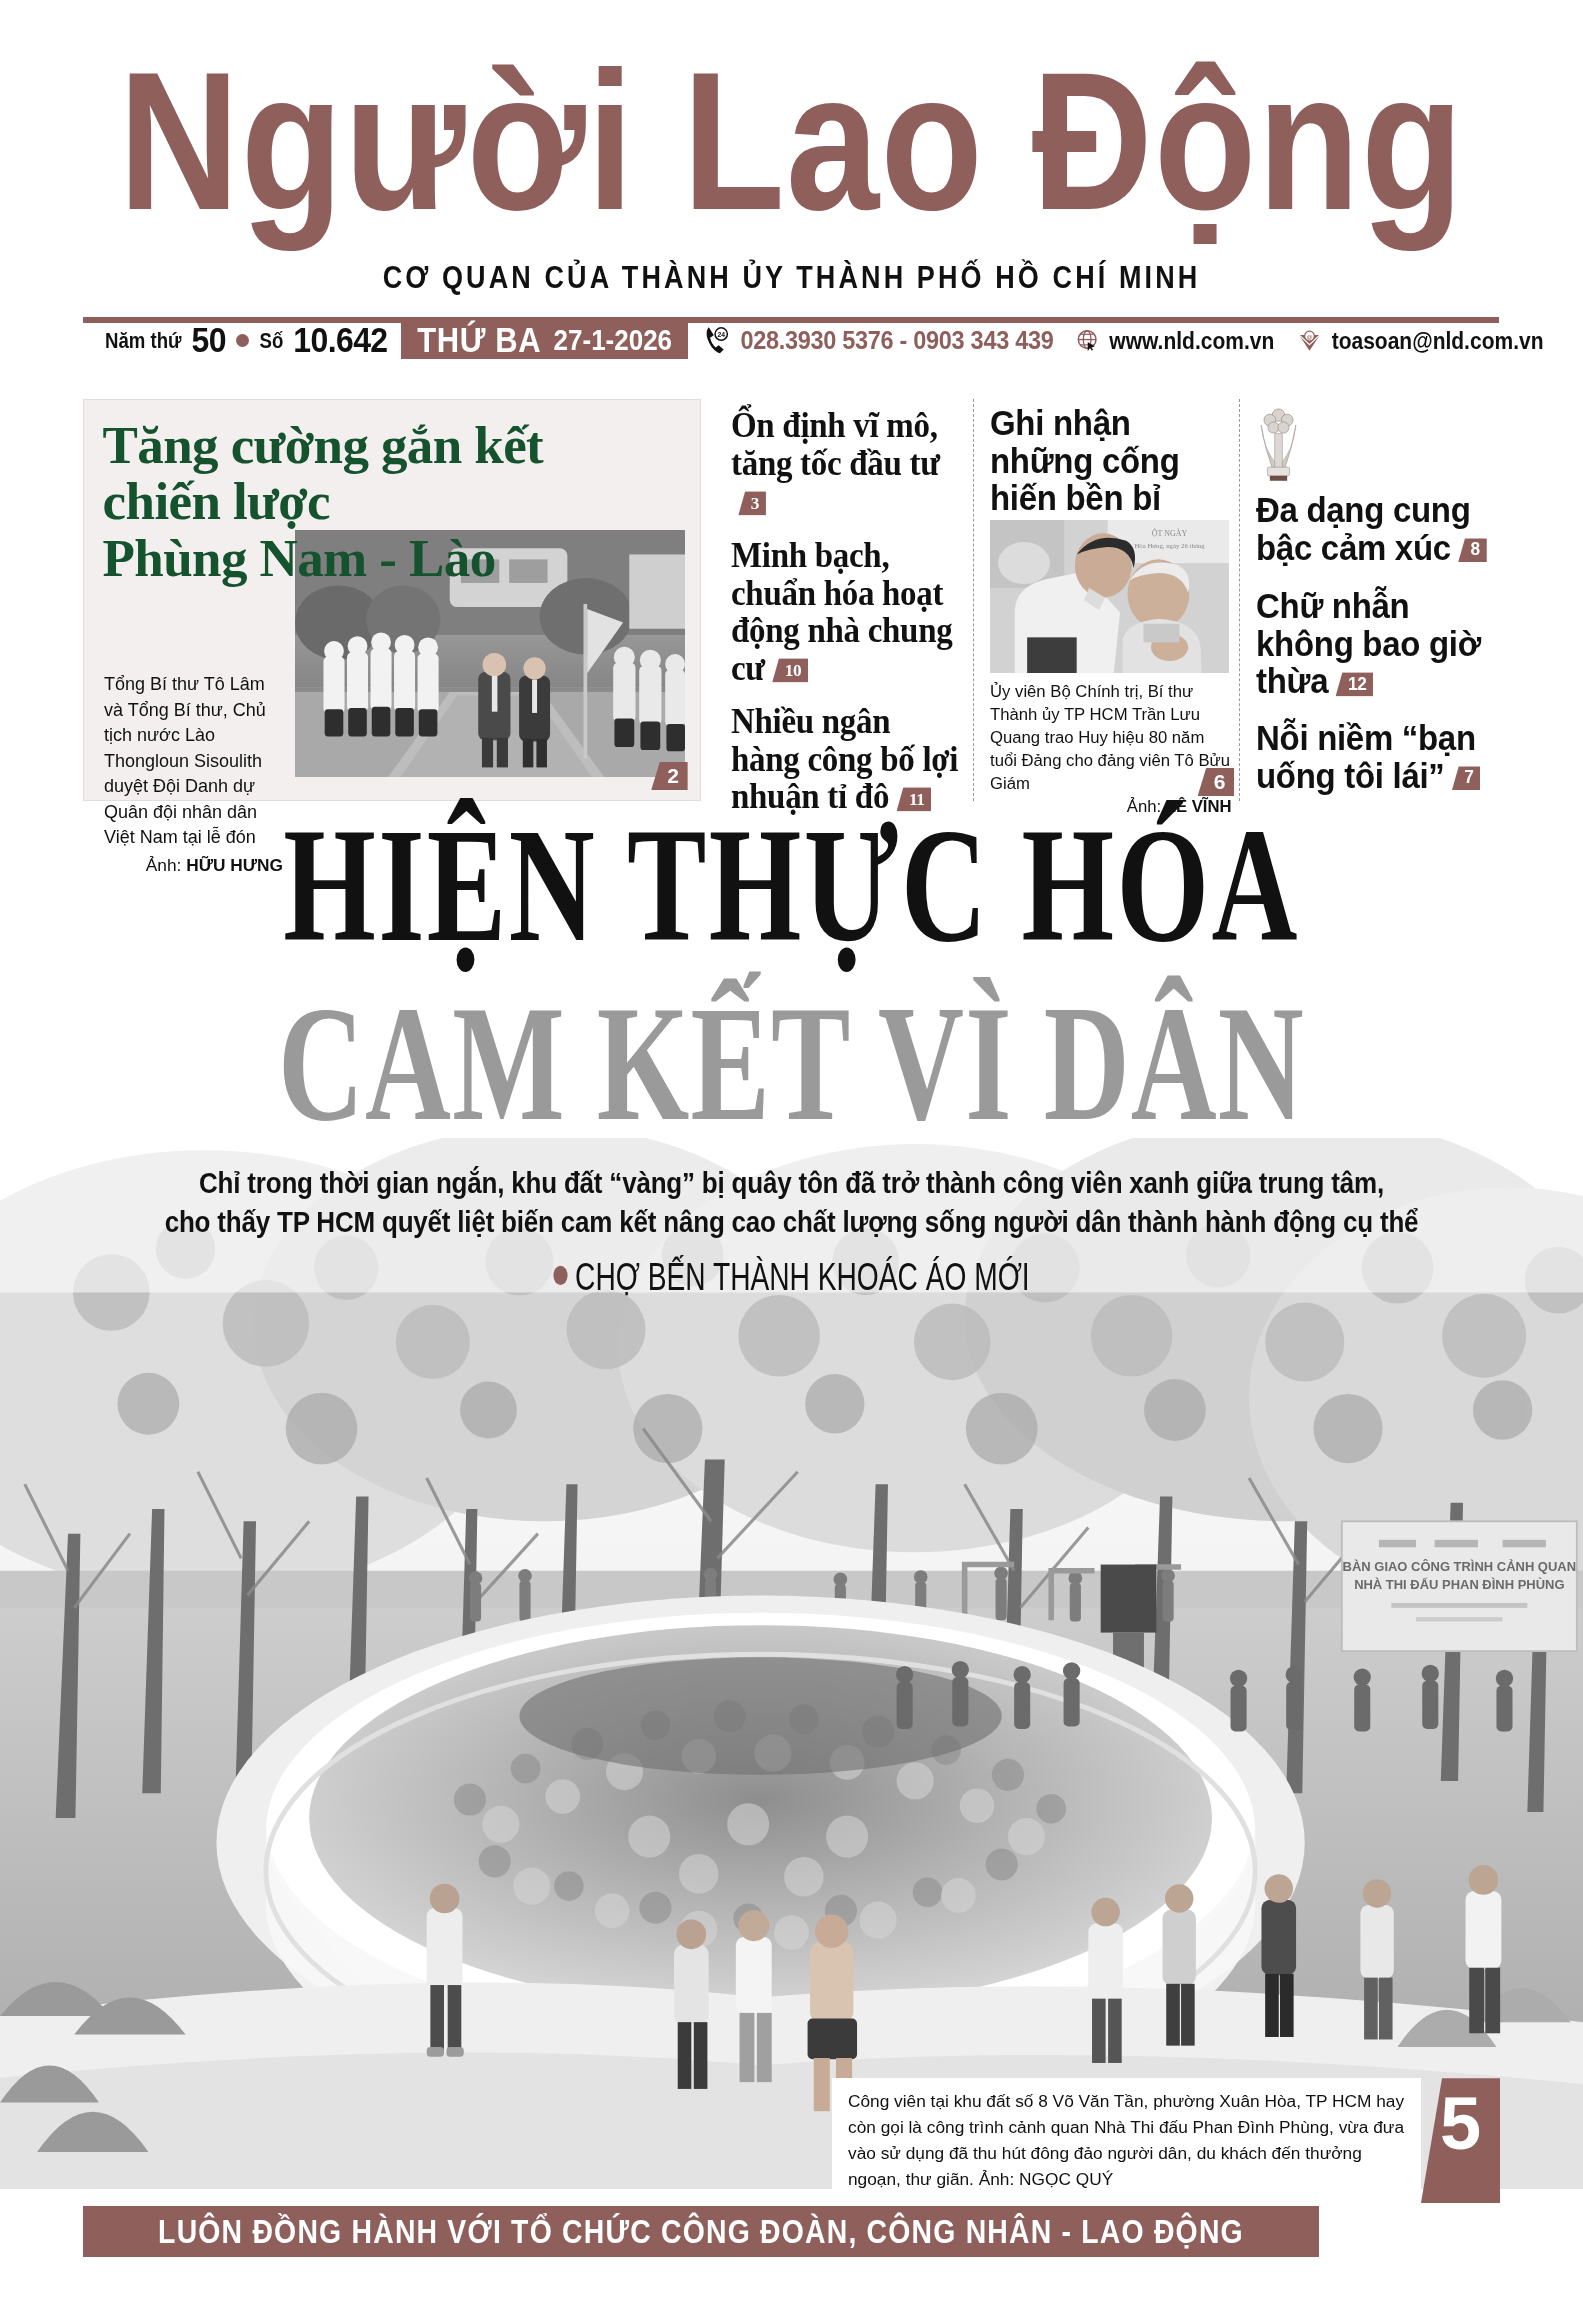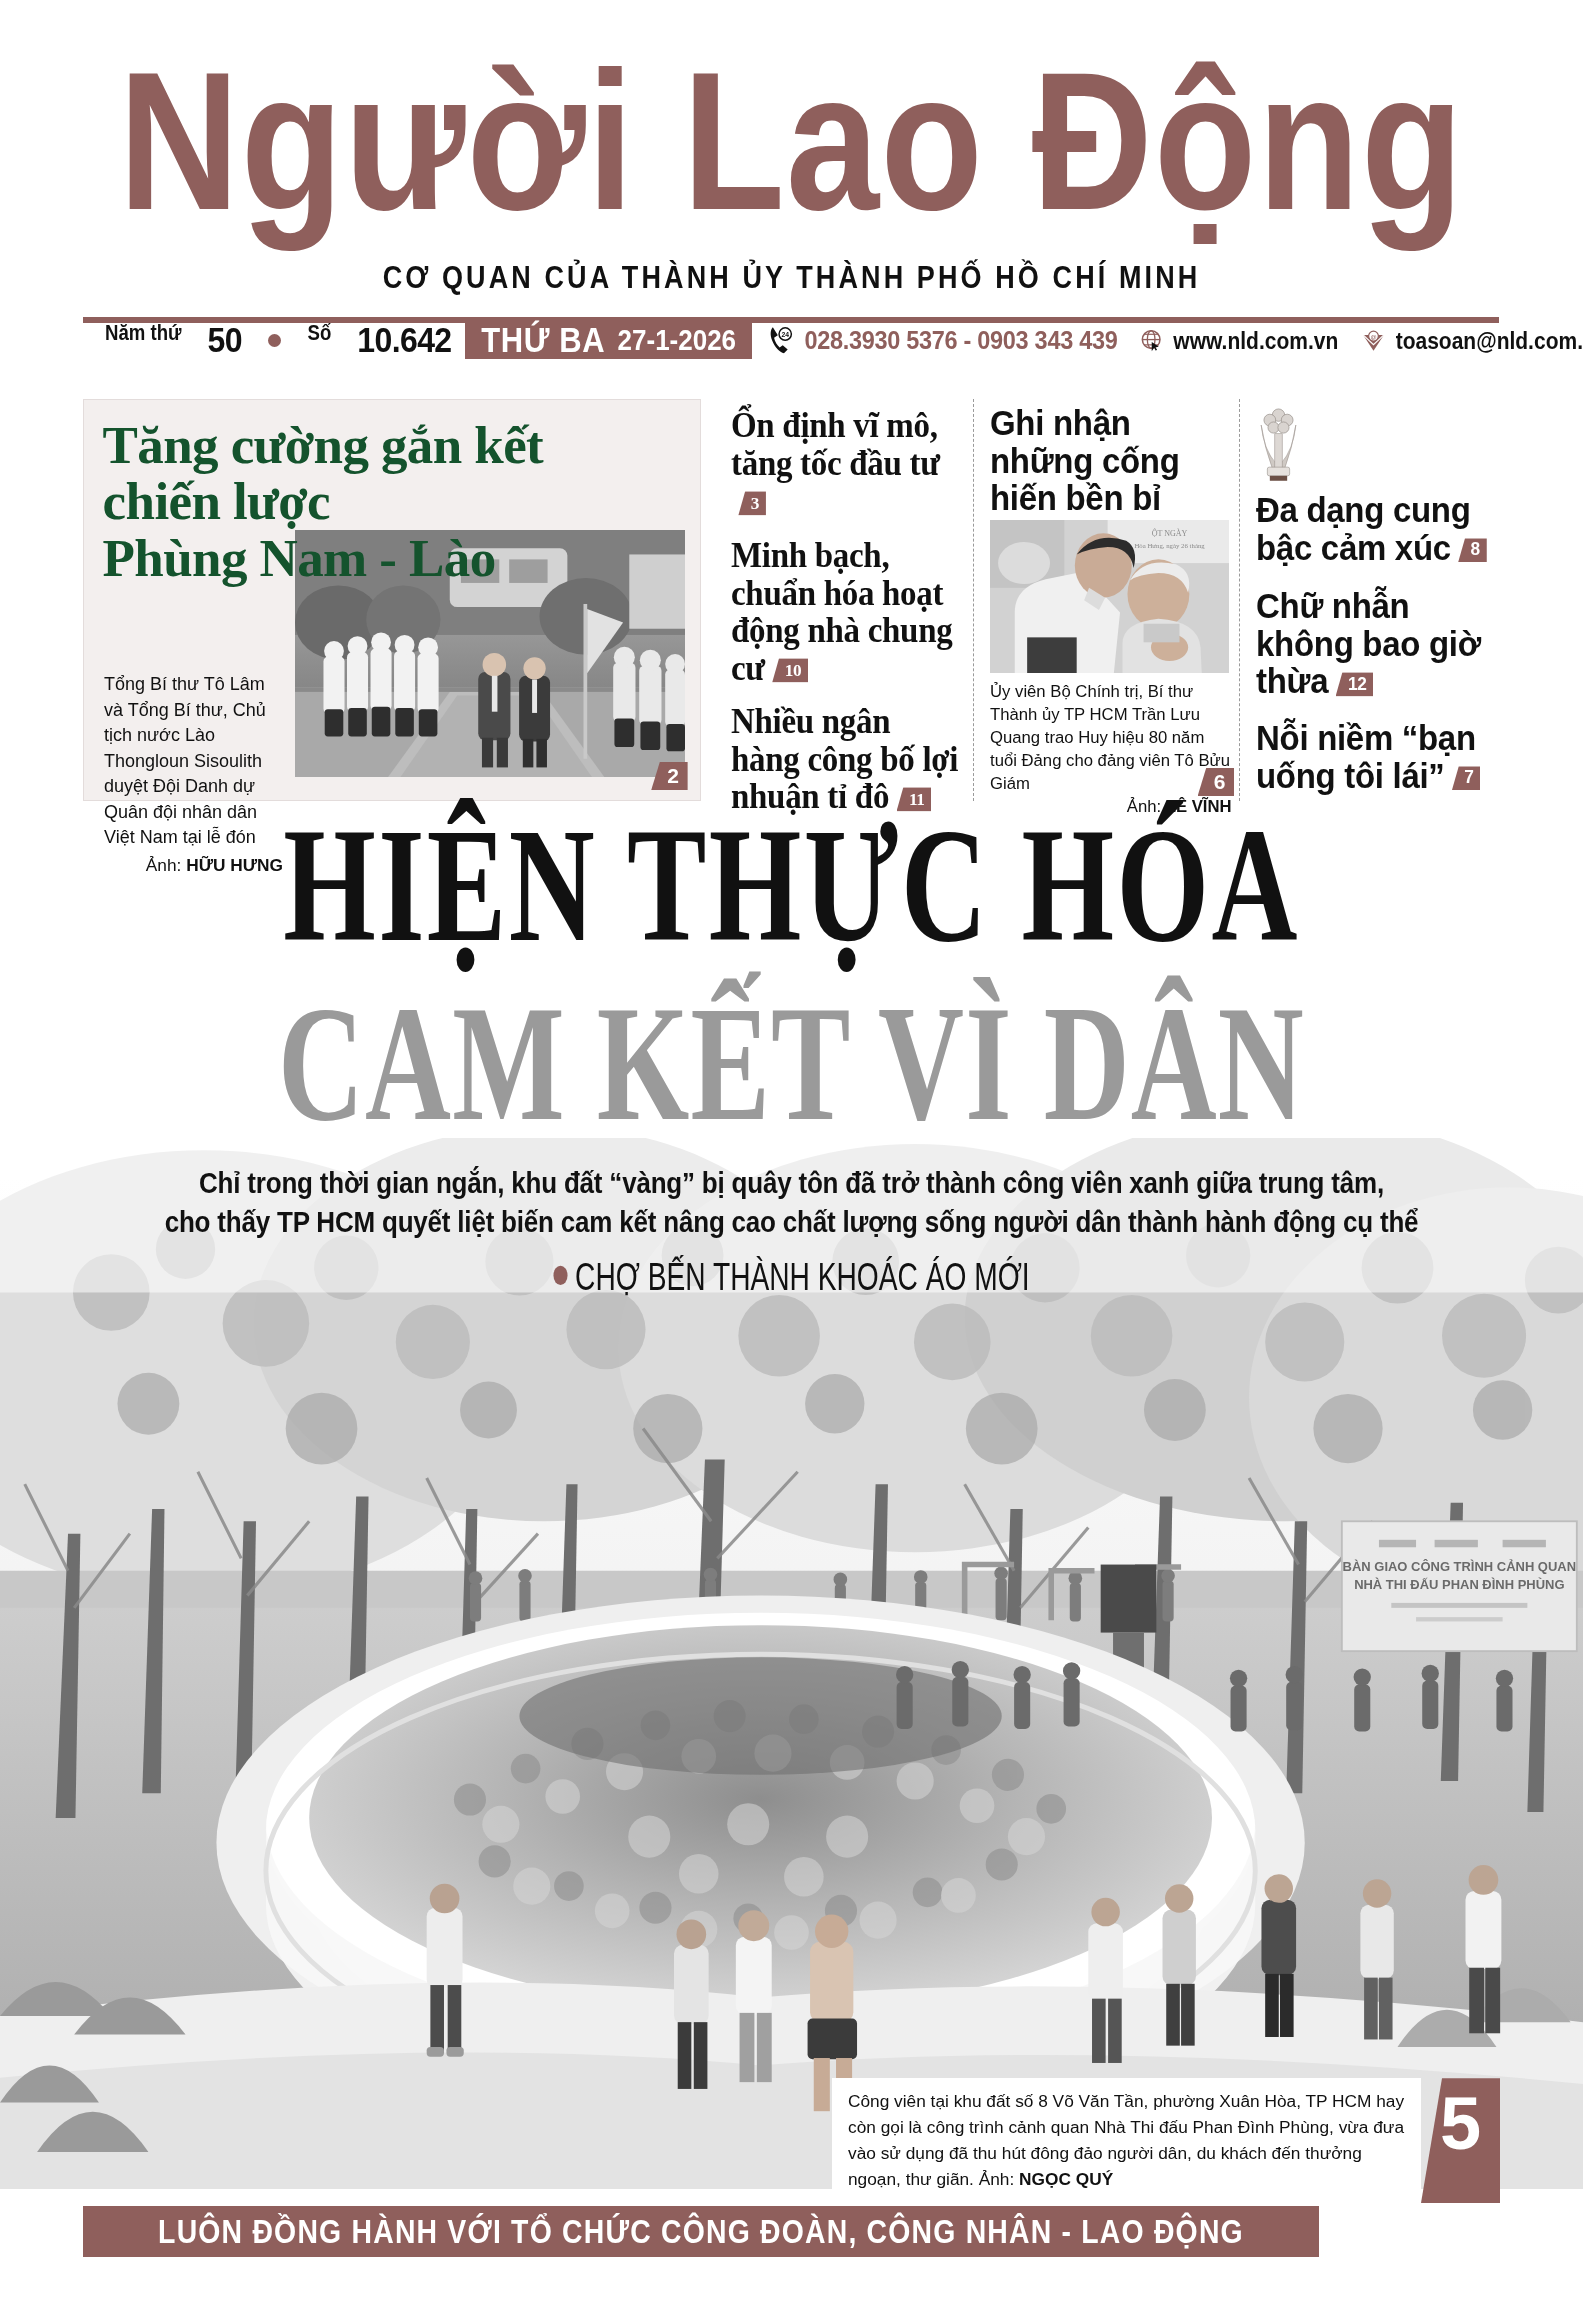--- a/index.html
+++ b/index.html
@@ -56,21 +56,21 @@
   }
   .infobar-rule {
     position: absolute; left: 0; top: 0; width: 1416px; height: 5.6px;
     background: #8f5f5c;
   }
   .infobar-inner {
     position: absolute; left: 0; top: 5.6px; width: 1416px; height: 36px;
     display: flex; align-items: center;
   }
   .issue-block {
-    display: flex; align-items: flex-start; gap: 26px;
+    display: flex; align-items: center; gap: 10px;
     padding: 0 13.6px 0 22px;
     white-space: nowrap;
   }
   .issue-label { font-size: 18.6px; font-weight: bold; color: #111; transform: scaleY(1.15); }
   .issue-num  { font-size: 32px; font-weight: bold; color: #111; transform: scaleY(1.1); letter-spacing:-0.6px; }
   .issue-dot  { width: 13.6px; height: 13.6px; border-radius: 50%; background: #8f5f5c; display:inline-block; align-self:center; }
   .date-block {
     background: #8f5f5c; color: #fff; height: 36px;
     display: flex; align-items: center; gap: 12.4px;
     padding: 0 16px; white-space: nowrap;
@@ -235,21 +235,21 @@
 
   
   .herocap {
     position: absolute; right: 83px; bottom: 116px;
     width: 668px; z-index: 8; display: flex; align-items: stretch;
   }
   .herocap-text {
     background: #fff; padding: 11px 16px 10px 16px;
     font-size: 17.3px; line-height: 1.5; color: #111; flex: 1;
   }
-  .herocap-text b { font-weight: bold; }
+  .herocap-text b { font-weight: normal; }
   .pagenum {
     width: 79px; background: #8f5f5c; color: #fff;
     font-weight: bold; font-size: 74px; line-height: 92px;
     text-align: center;
     clip-path: polygon(21px 0, 100% 0, 100% 100%, 0 100%);
   }
 
   
   .bottombar {
     position: absolute; left: 83px; bottom: 62px; width: 1236px; height: 51px;

